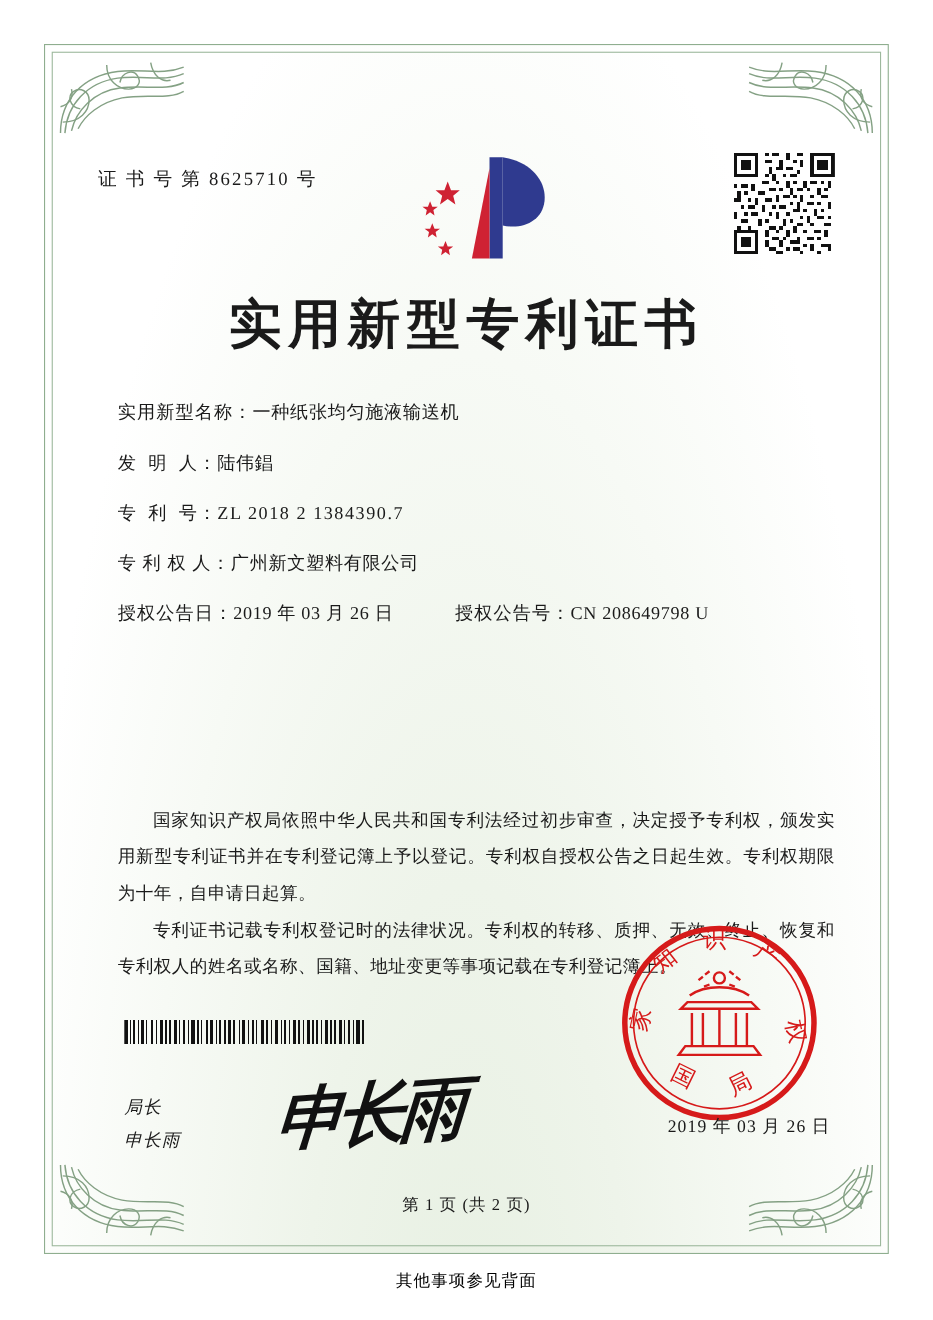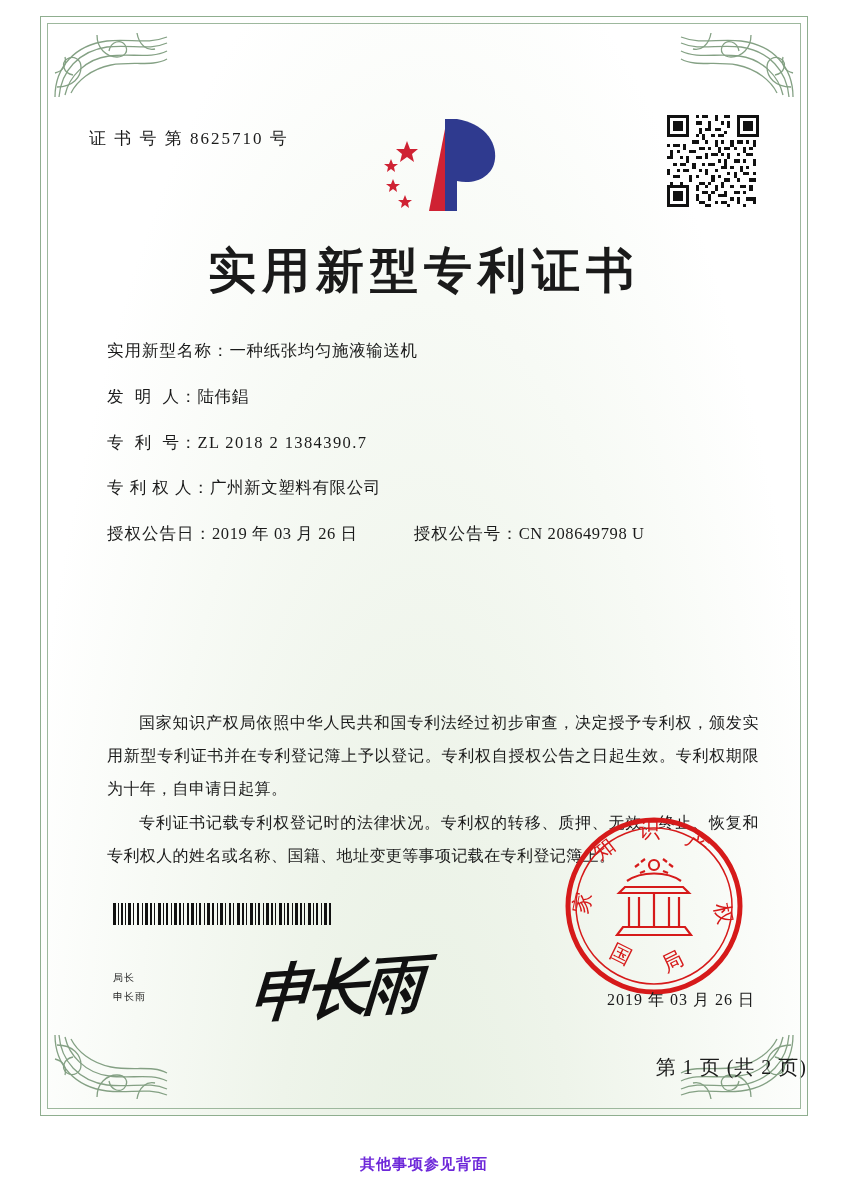--- a/index.html
+++ b/index.html
@@ -20,21 +20,21 @@
   .page {
     position: absolute;
     left: 0; top: 0;
     width: 848px;
     height: 1200px;
   }
 
   .cert-frame {
     position: absolute;
     left: 40px;
-    top: 16px;
+    top: 40px;
     width: 768px;
     height: 1100px;
     background:
       radial-gradient(ellipse at 50% 115%, #e7f0e2 0%, #eef4ea 28%, #f7faf5 55%, #ffffff 78%);
     border: 1px solid #8fae8f;
     box-sizing: border-box;
   }
   .cert-frame::after {
     content: "";
     position: absolute;
@@ -149,23 +149,24 @@
     top: 886px;
     width: 220px;
     height: 22px;
   }
 
   
   .sig-block {
     position: absolute;
     left: 72px;
     top: 952px;
-    font-size: 10px;
+    font-size: 16px;
     line-height: 1.85;
     letter-spacing: 1px;
+    font-style: italic;
   }
   .handwriting {
     position: absolute;
     left: 210px;
     top: 930px;
     font-size: 62px;
     font-family: "DejaVu Serif", serif;
     font-style: italic;
     font-weight: bold;
     color: #111;
@@ -189,33 +190,32 @@
     font-size: 16px;
     letter-spacing: 1px;
     color: #1a1a1a;
   }
 
   
   .page-num {
     position: absolute;
     left: 0; right: 0;
     bottom: 34px;
-    text-align: right;
-    font-size: 20px;
+    text-align: center;
+    font-size: 15px;
     letter-spacing: 1px;
   }
   .outside-note {
     position: absolute;
     left: 0; right: 0;
     top: 1155px;
     text-align: center;
     font-size: 15px;
     letter-spacing: 1px;
-    color: #6d28d9;
-    font-weight: bold;
+    color: #000000;
   }
 </style>
 </head>
 <body>
 
 <div class="page">
 
   <div class="cert-frame">
 
     <svg class="ornament orn-tl" viewBox="0 0 120 78">

